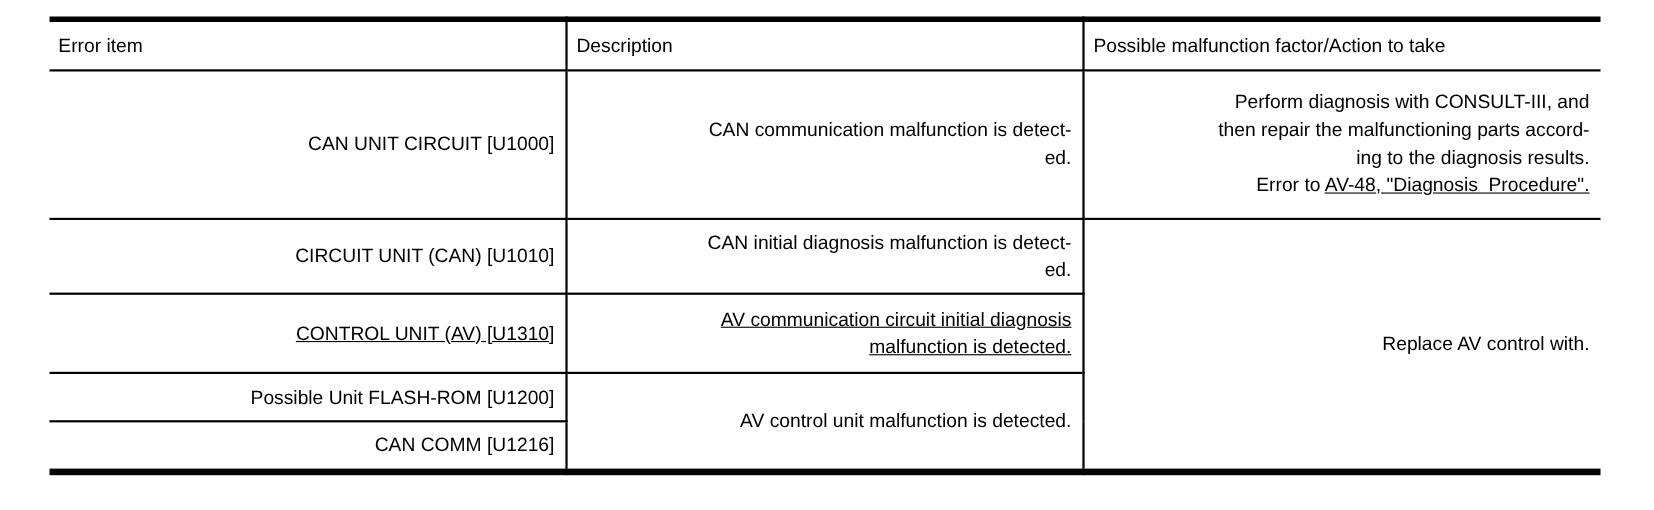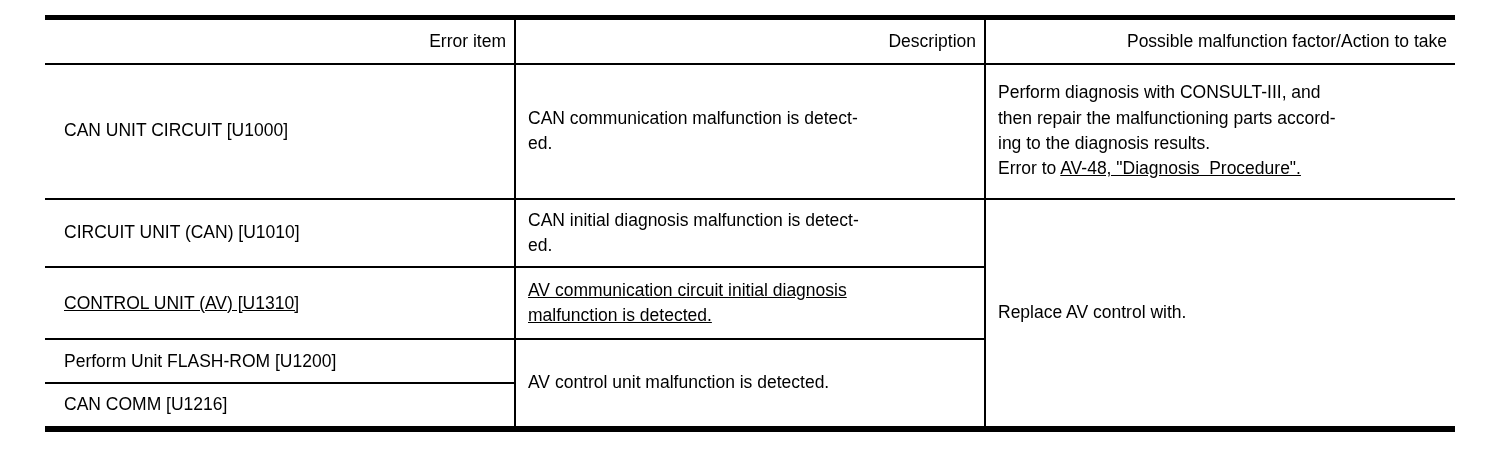--- a/index.html
+++ b/index.html
@@ -22,22 +22,22 @@
     font-size: 17.5px;
     line-height: 1.45;
   }
   col.c { width: 470px; }
 
   th, td {
     border: 2px solid #000;
     vertical-align: middle;
     font-weight: normal;
   }
-  th { text-align: right; padding: 6px 8px; }
-  td { text-align: left; padding: 8px 10px 8px 12px; }
+  th { text-align: left; padding: 6px 8px; }
+  td { text-align: right; padding: 8px 10px 8px 12px; }
   td.col1 { padding-left: 19px; }
   .edge-left  { border-left: 0 !important; }
   .edge-right { border-right: 0 !important; }
 
   tr.hrow  { height: 46px; }
   tr.row1  { height: 135px; }
   tr.row2  { height: 68px; }
   tr.row3  { height: 72px; text-decoration: underline; }
   tr.row4  { height: 44px; }
   tr.row5  { height: 44px; }
@@ -90,21 +90,21 @@
         <td class="edge-right" rowspan="4">Replace AV control with.</td>
       </tr>
       <tr class="row3">
         <td class="col1 edge-left">CONTROL UNIT (AV) [U1310]</td>
         <td>
           <span class="pre">AV communication circuit initial diagnosis
 malfunction is detected.</span>
         </td>
       </tr>
       <tr class="row4">
-        <td class="col1 edge-left">Perform Unit FLASH-ROM [U1200]</td>
+        <td class="col1 edge-left">Possible Unit FLASH-ROM [U1200]</td>
         <td rowspan="2">AV control unit malfunction is detected.</td>
       </tr>
       <tr class="row5">
         <td class="col1 edge-left">CAN COMM [U1216]</td>
       </tr>
     </tbody>
   </table>
 </div>
 
 </body></html>

